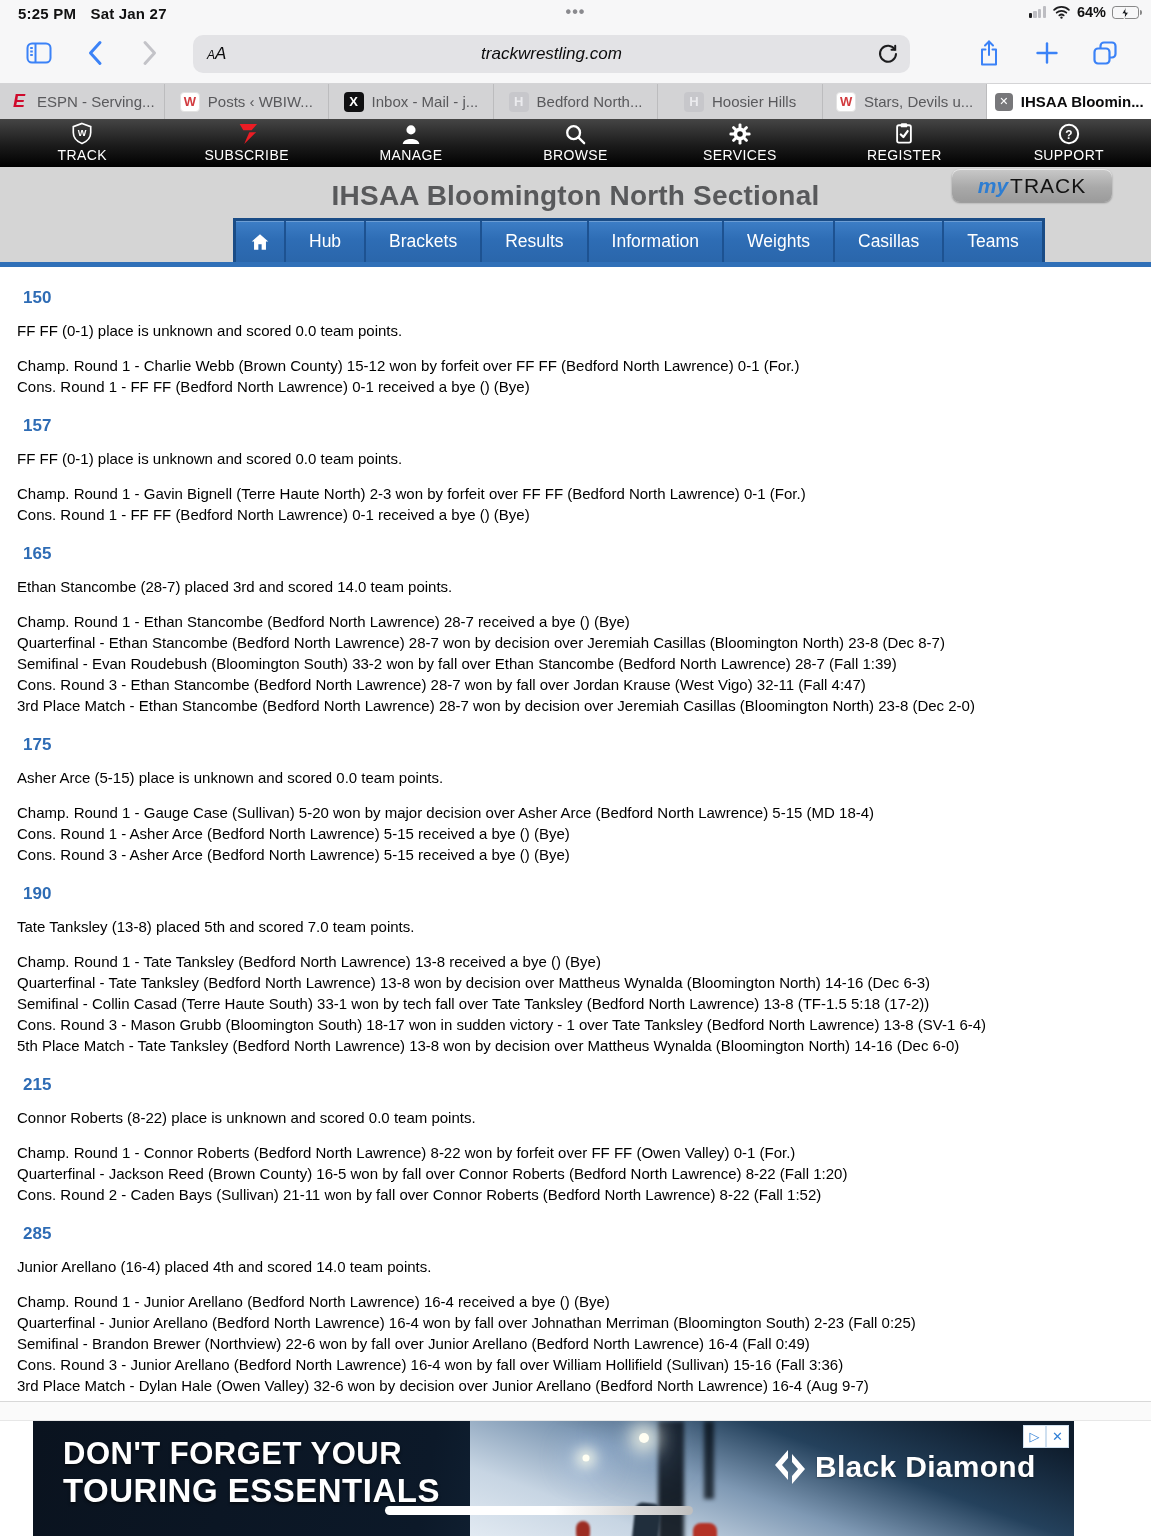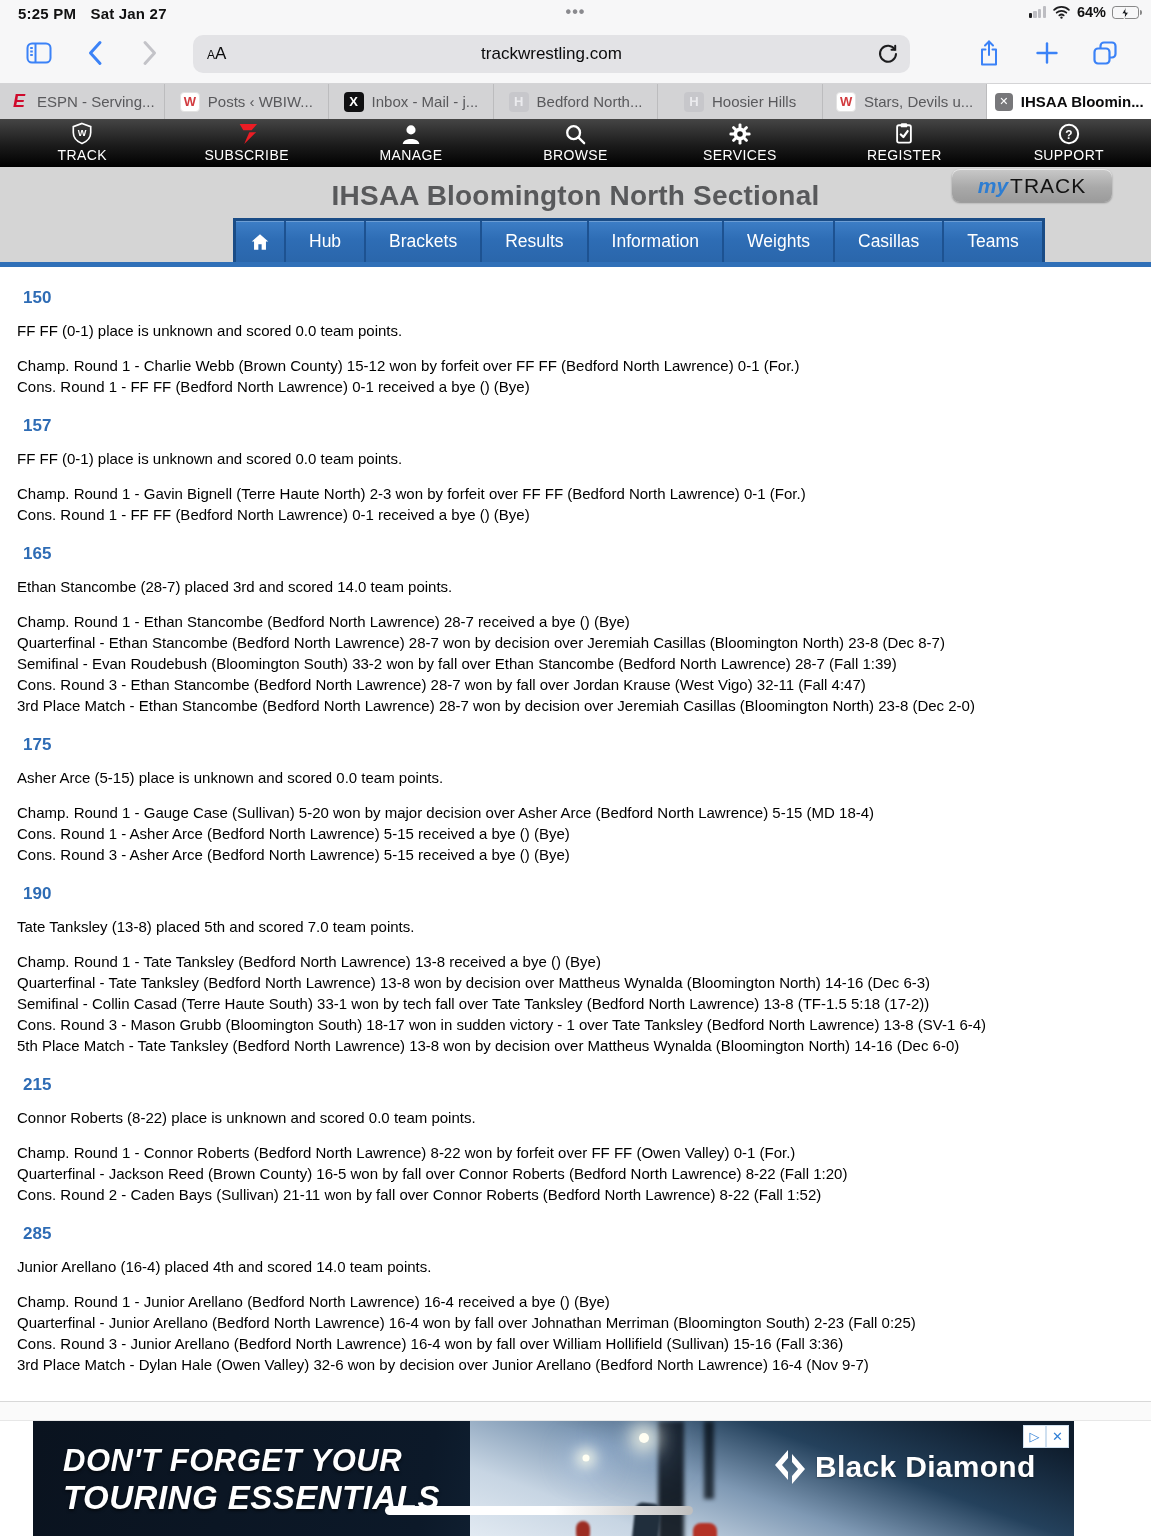--- a/index.html
+++ b/index.html
@@ -19,21 +19,21 @@
   .cellbars i.on { background:#1c1c1e; }
   .batt { position:relative; width:27px; height:13px; border:1px solid rgba(0,0,0,.45); border-radius:3.5px; padding:1px; }
   .batt:after { content:""; position:absolute; right:-4px; top:3.5px; width:2.5px; height:5px; background:rgba(0,0,0,.45); border-radius:0 2px 2px 0; }
   .batt .fill { height:100%; width:62%; background:#53d769; border-radius:2px; }
   .batt svg { position:absolute; left:6px; top:-1px; }
   .pct { font-size:14.5px; font-weight:bold; color:#111; }
 
   .toolbar-row { position:absolute; top:26px; left:0; right:0; height:58px; }
   .tb-icon { position:absolute; top:10px; width:34px; height:34px; display:flex; align-items:center; justify-content:center; cursor:pointer; }
   .url-bar { position:absolute; left:193px; top:9px; width:717px; height:38px; background:#e3e3e6; border-radius:10px;
-             display:flex; align-items:center; justify-content:center; font-size:17px; color:#0b0b0c; }
+             display:flex; align-items:center; justify-content:center; font-size:17px; color:#0b0b0c;font-style:italic; }
   .url-aa { position:absolute; left:14px; top:9px; font-size:12px; color:#0b0b0c; }
   .url-aa b { font-size:17px; font-weight:normal; }
   .url-reload { position:absolute; right:10px; top:7px; }
 
   
   .tab-bar { height:35px; display:flex; background:#d3d3d5; flex:none; }
   .tab { flex:1 1 0; display:flex; align-items:center; justify-content:center; gap:8px; min-width:0;
          border-right:1px solid #bcbcbe; background:#d3d3d5; color:#59595c; font-size:15px; cursor:pointer; }
   .tab:last-child { border-right:none; }
   .tab.active { background:#ffffff; color:#0b0b0c; font-weight:bold; }
@@ -88,22 +88,22 @@
   .ad-tree { position:absolute; left:60%; top:0; width:26px; height:100%; background:rgba(6,12,20,.88); filter:blur(2px); }
   .ad-tree2 { position:absolute; left:64.5%; top:0; width:10px; height:60%; background:rgba(6,12,20,.75); filter:blur(2px); }
   .ad-fig { position:absolute; border-radius:8px; filter:blur(1px); }
   .fig-skier { left:600px; bottom:-4px; width:26px; height:52px; background:#202e3c; transform:rotate(6deg); }
   .fig-red   { left:660px; bottom:-6px; width:24px; height:34px; background:#b33226; }
   .fig-red2  { left:543px; bottom:10px; width:14px; height:20px; background:#9c2d23; }
   .ad-glow { position:absolute; width:10px; height:10px; border-radius:50%; background:#fffef2;
              box-shadow:0 0 18px 9px rgba(255,255,235,.85), 0 0 40px 22px rgba(180,210,255,.30); }
   .glow1 { left:606px; top:12px; }
   .glow2 { left:548px; top:32px; transform:scale(.7); }
-  .ad-text { position:absolute; left:30px; top:21px; color:#fff; font-weight:800; letter-spacing:.5px;
-             font-size:31px; line-height:37px; text-shadow:0 2px 3px rgba(0,0,0,.55);font-style:italic; }
+  .ad-text { position:absolute; left:30px; top:14px; color:#fff; font-weight:800; letter-spacing:.5px;
+             font-size:31px; line-height:37px; text-shadow:0 2px 3px rgba(0,0,0,.55); }
   .ad-text .l2 { font-size:33px; }
   .ad-underline { position:absolute; left:352px; top:85px; width:308px; height:9px; border-radius:5px;
                   background:linear-gradient(90deg,#ffffff 55%,#bfbfbf); }
   .bd-lockup { position:absolute; left:742px; top:28px; display:flex; align-items:center; gap:10px; color:#fff; }
   .bd-name { font-size:30px; font-weight:bold; letter-spacing:.3px; text-shadow:0 1px 2px rgba(0,0,0,.4); }
   .adx { position:absolute; top:4px; right:5px; display:flex; }
   .adx .bx { width:23px; height:23px; background:#fff; border:1px solid #cfe0f0; display:flex; align-items:center; justify-content:center;
              color:#2f7fd6; font-size:13px; font-weight:bold; cursor:pointer; }
 
   svg { display:block; }
@@ -394,22 +394,23 @@
         <div class="match-line">Quarterfinal - Jackson Reed (Brown County) 16-5 won by fall over Connor Roberts (Bedford North Lawrence) 8-22 (Fall 1:20)</div>
         <div class="match-line">Cons. Round 2 - Caden Bays (Sullivan) 21-11 won by fall over Connor Roberts (Bedford North Lawrence) 8-22 (Fall 1:52)</div>
       </div>
   </div>
     <div class="weight-section">
     <div class="weight-head">285</div>
     <div class="summary">Junior Arellano (16-4) placed 4th and scored 14.0 team points.</div>
     <div class="matches">
         <div class="match-line">Champ. Round 1 - Junior Arellano (Bedford North Lawrence) 16-4 received a bye () (Bye)</div>
         <div class="match-line">Quarterfinal - Junior Arellano (Bedford North Lawrence) 16-4 won by fall over Johnathan Merriman (Bloomington South) 2-23 (Fall 0:25)</div>
+        <div class="match-line">Semifinal - Brandon Brewer (Northview) 22-6 won by fall over Junior Arellano (Bedford North Lawrence) 16-4 (Fall 0:49)</div>
         <div class="match-line">Cons. Round 3 - Junior Arellano (Bedford North Lawrence) 16-4 won by fall over William Hollifield (Sullivan) 15-16 (Fall 3:36)</div>
-        <div class="match-line">3rd Place Match - Dylan Hale (Owen Valley) 32-6 won by decision over Junior Arellano (Bedford North Lawrence) 16-4 (Nov 9-7)</div>
+        <div class="match-line">3rd Place Match - Dylan Hale (Owen Valley) 32-6 won by decision over Junior Arellano (Bedford North Lawrence) 16-4 (Aug 9-7)</div>
       </div>
   </div>
   </div>
 
 <div class="pre-ad-strip"></div>
 <div class="ad-zone">
   <div class="ad">
     <div class="ad-snow"></div>
     <div class="ad-tree"></div>
     <div class="ad-tree2"></div>

